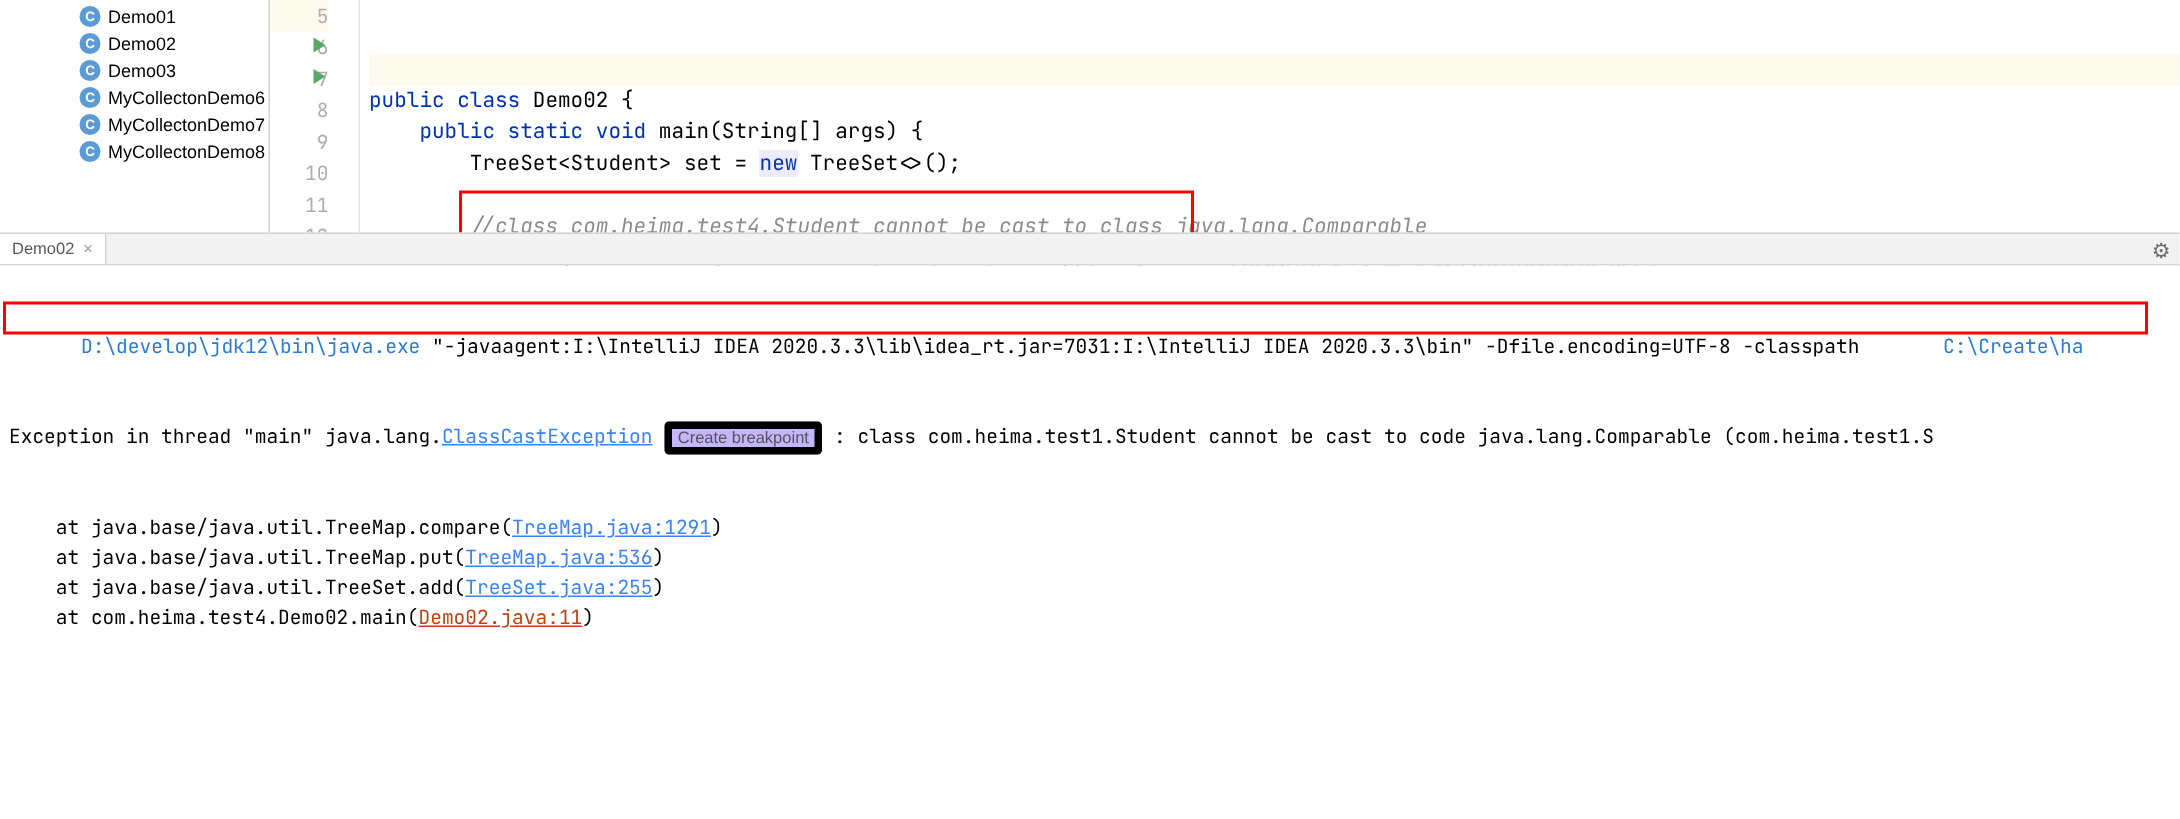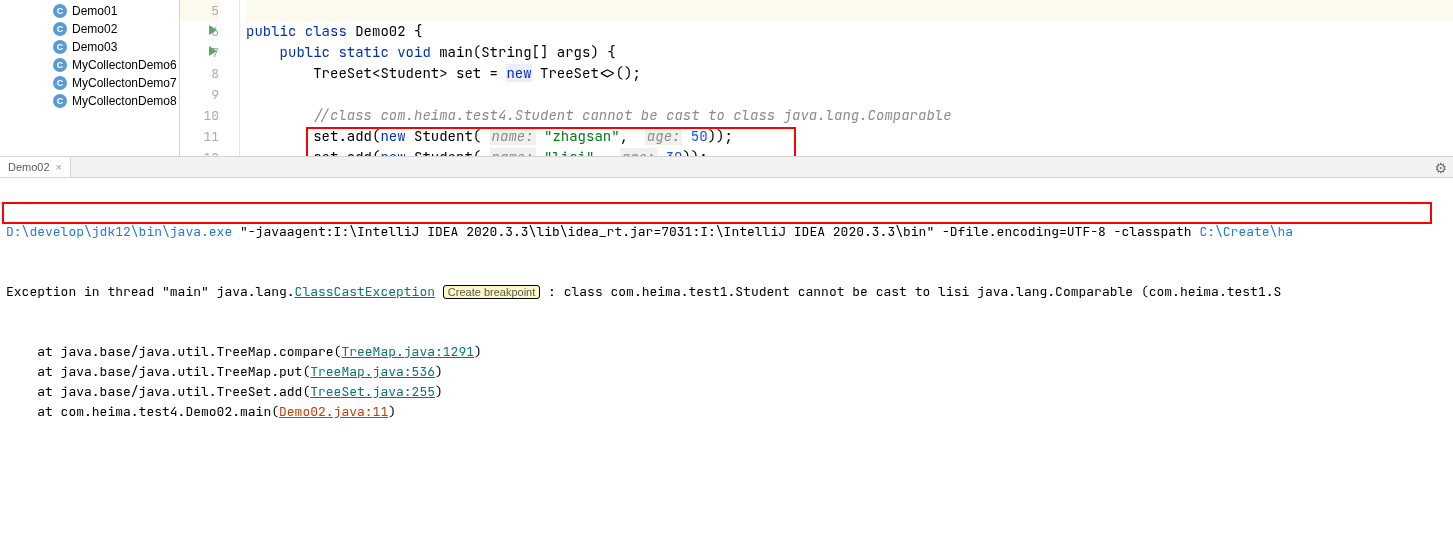--- a/index.html
+++ b/index.html
@@ -76,20 +76,21 @@
       border-bottom: 5px solid transparent;
     }
     .code-body {
       flex: 1;
       font-family: "JetBrains Mono", Consolas, monospace;
       font-size: 14px;
       line-height: 21px;
       white-space: pre;
       position: relative;
       padding-left: 6px;
+      margin-top: 36px;
     }
     .code-line { height: 21px; }
     .code-line.bg-yellow { background: #fcfaed; }
     .kw { color: #0033b3; }
     .str { color: #067d17; }
     .param { color: #8c8c8c; background: #f0f0f0; padding: 0 2px; font-style: italic; }
     .param2 { color: #8c8c8c; background: #f0f0f0; padding: 0 2px; font-style: italic; }
     .comment { color: #8c8c8c; font-style: italic; }
     .num { color: #1750eb; }
     .field { color: #871094; font-style: italic; }
@@ -135,26 +136,26 @@
     .console {
       font-family: "JetBrains Mono", Consolas, monospace;
       font-size: 13px;
       line-height: 20px;
       padding: 4px 6px;
       background: #fff;
       white-space: pre;
       overflow: hidden;
       position: relative;
     }
-    .console .blue { color: #287bde; }
+    .console .blue { color: #287bde; margin-left: 48px; }
     .console .link { color: #c2410c; text-decoration: underline; }
-    .console .greylink { color: #0f766e; text-decoration: underline; }
+    .console .greylink { color: #3b82f6; text-decoration: underline; }
     .create-bp {
-      background: #fef9c3;
-      border: 1px solid #000000;
+      background: #c4b5fd;
+      border: 5px solid #000000;
       border-radius: 3px;
       padding: 0 4px;
       font-family: "Segoe UI", sans-serif;
       font-size: 11px;
       color: #555;
     }
     .console-redbox {
       position: absolute;
       border: 2px solid #ff0000;
       pointer-events: none;
@@ -252,18 +253,18 @@
 <div class="tab-bar">
   <div class="console-tab">
     <span>Demo02</span>
     <span class="close-x">×</span>
   </div>
   <span class="gear-icon">⚙</span>
 </div>
 
 <div class="console" id="console">
   <div><span class="blue">D:\develop\jdk12\bin\java.exe</span><span> "-javaagent:I:\IntelliJ IDEA 2020.3.3\lib\idea_rt.jar=7031:I:\IntelliJ IDEA 2020.3.3\bin" -Dfile.encoding=UTF-8 -classpath </span><span class="blue">C:\Create\ha</span></div>
-  <div><span>Exception in thread "main" java.lang.</span><span class="greylink">ClassCastException</span> <span class="create-bp">Create breakpoint</span><span> : class com.heima.test1.Student cannot be cast to lisi java.lang.Comparable (com.heima.test1.S</span></div>
+  <div><span>Exception in thread "main" java.lang.</span><span class="greylink">ClassCastException</span> <span class="create-bp">Create breakpoint</span><span> : class com.heima.test1.Student cannot be cast to code java.lang.Comparable (com.heima.test1.S</span></div>
   <div id="stack"><div>    at java.base/java.util.TreeMap.compare(<span class="greylink">TreeMap.java:1291</span>)</div><div>    at java.base/java.util.TreeMap.put(<span class="greylink">TreeMap.java:536</span>)</div><div>    at java.base/java.util.TreeSet.add(<span class="greylink">TreeSet.java:255</span>)</div><div>    at com.heima.test4.Demo02.main(<span class="link">Demo02.java:11</span>)</div></div>
   <div>&nbsp;</div>
 
   <div class="console-redbox" style="left:2px; top:24px; width:1430px; height:22px;"></div>
 </div>
 
 </body></html>

